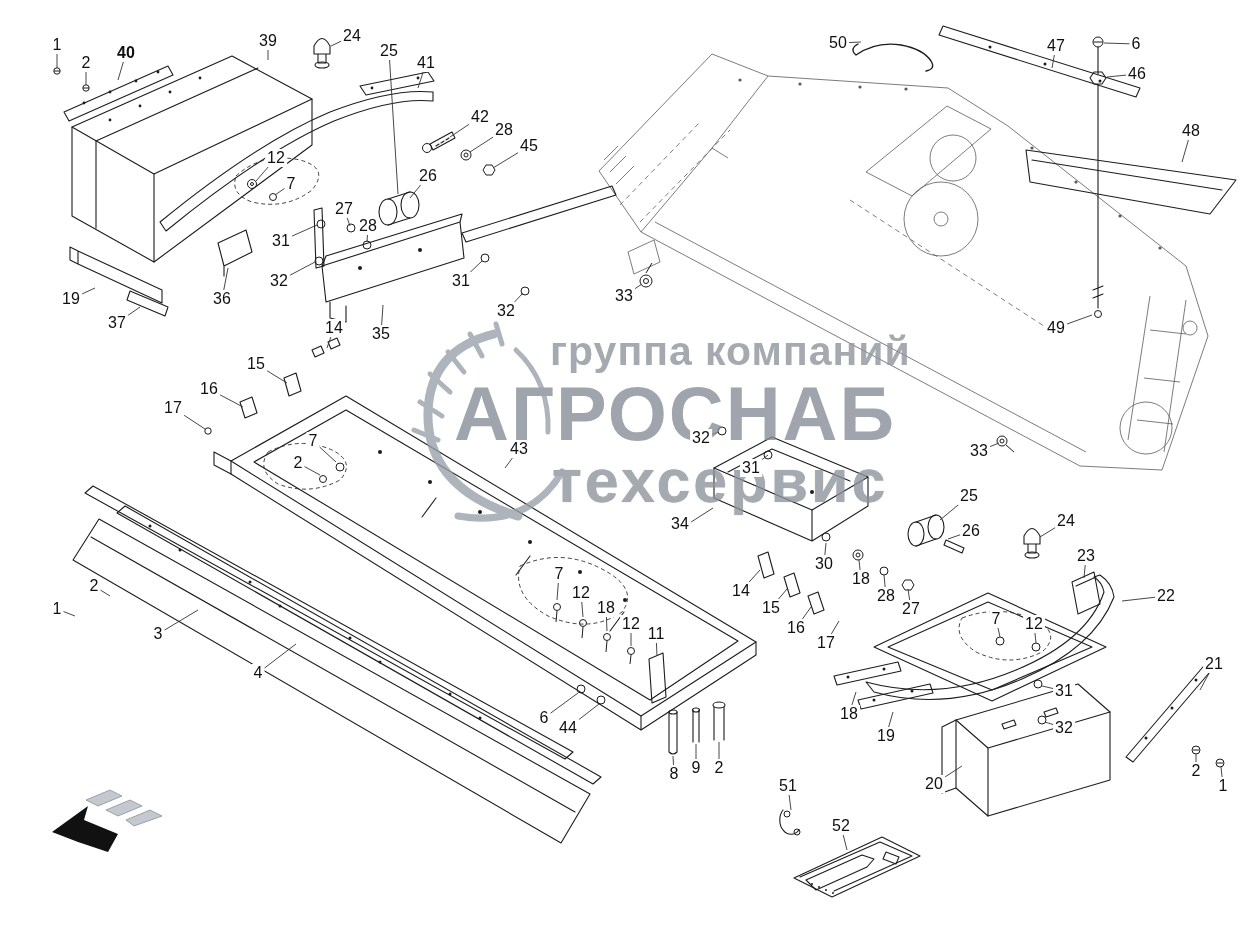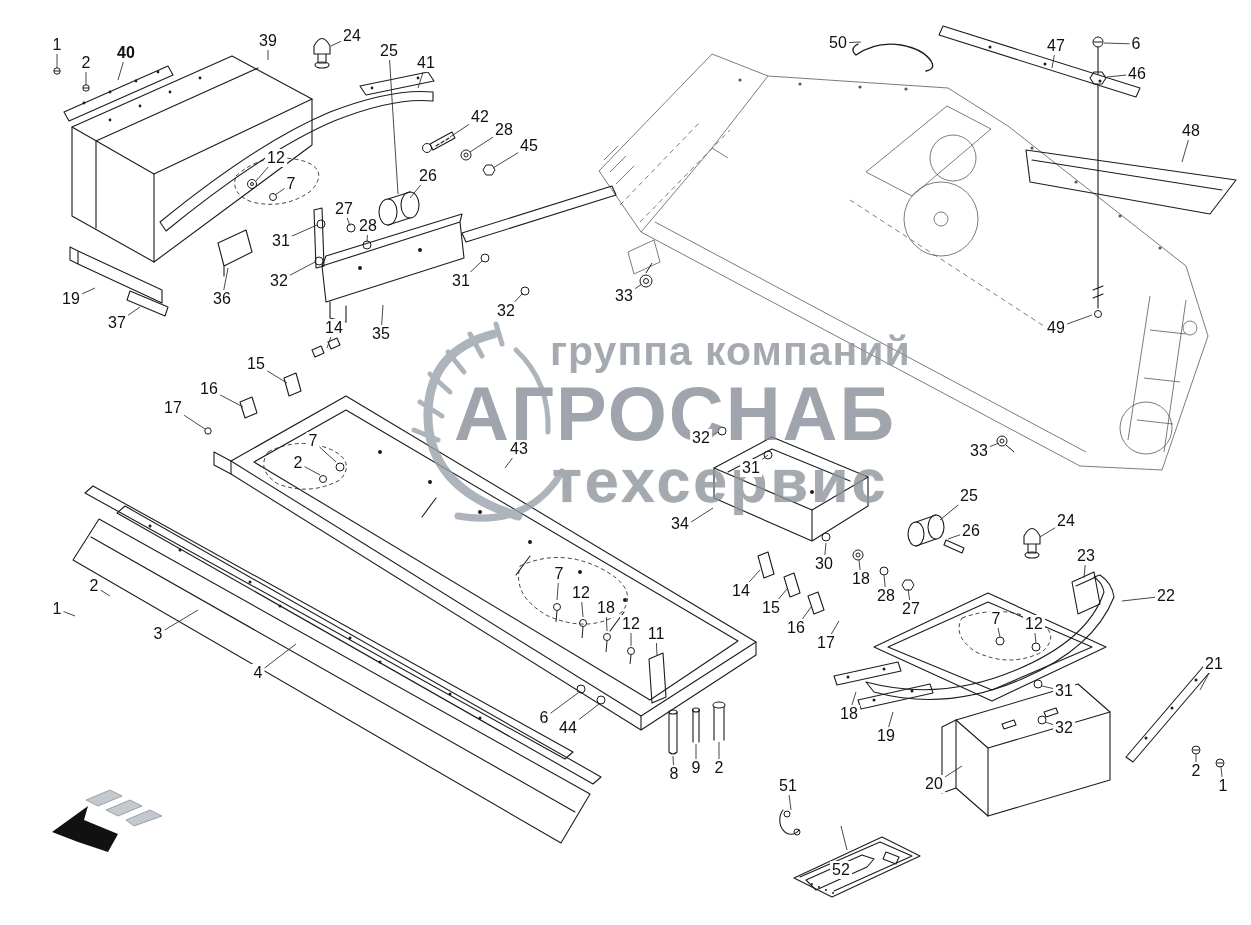--- a/index.html
+++ b/index.html
@@ -429,16 +429,16 @@
       <span class="callout" style="left: 719px; top: 768px;">2</span>
       <span class="callout" style="left: 849px; top: 714px;">18</span>
       <span class="callout" style="left: 886px; top: 736px;">19</span>
       <span class="callout" style="left: 1064px; top: 691px;">31</span>
       <span class="callout" style="left: 1064px; top: 728px;">32</span>
       <span class="callout" style="left: 934px; top: 784px;">20</span>
       <span class="callout" style="left: 1214px; top: 664px;">21</span>
       <span class="callout" style="left: 1196px; top: 771px;">2</span>
       <span class="callout" style="left: 1223px; top: 786px;">1</span>
       <span class="callout" style="left: 788px; top: 786px;">51</span>
-      <span class="callout" style="left: 841px; top: 826px; margin-top: 44px;">52</span>
+      <span class="callout" style="left: 841px; top: 826px;">52</span>
     </div>
 
 </div>
 
 </body></html>

